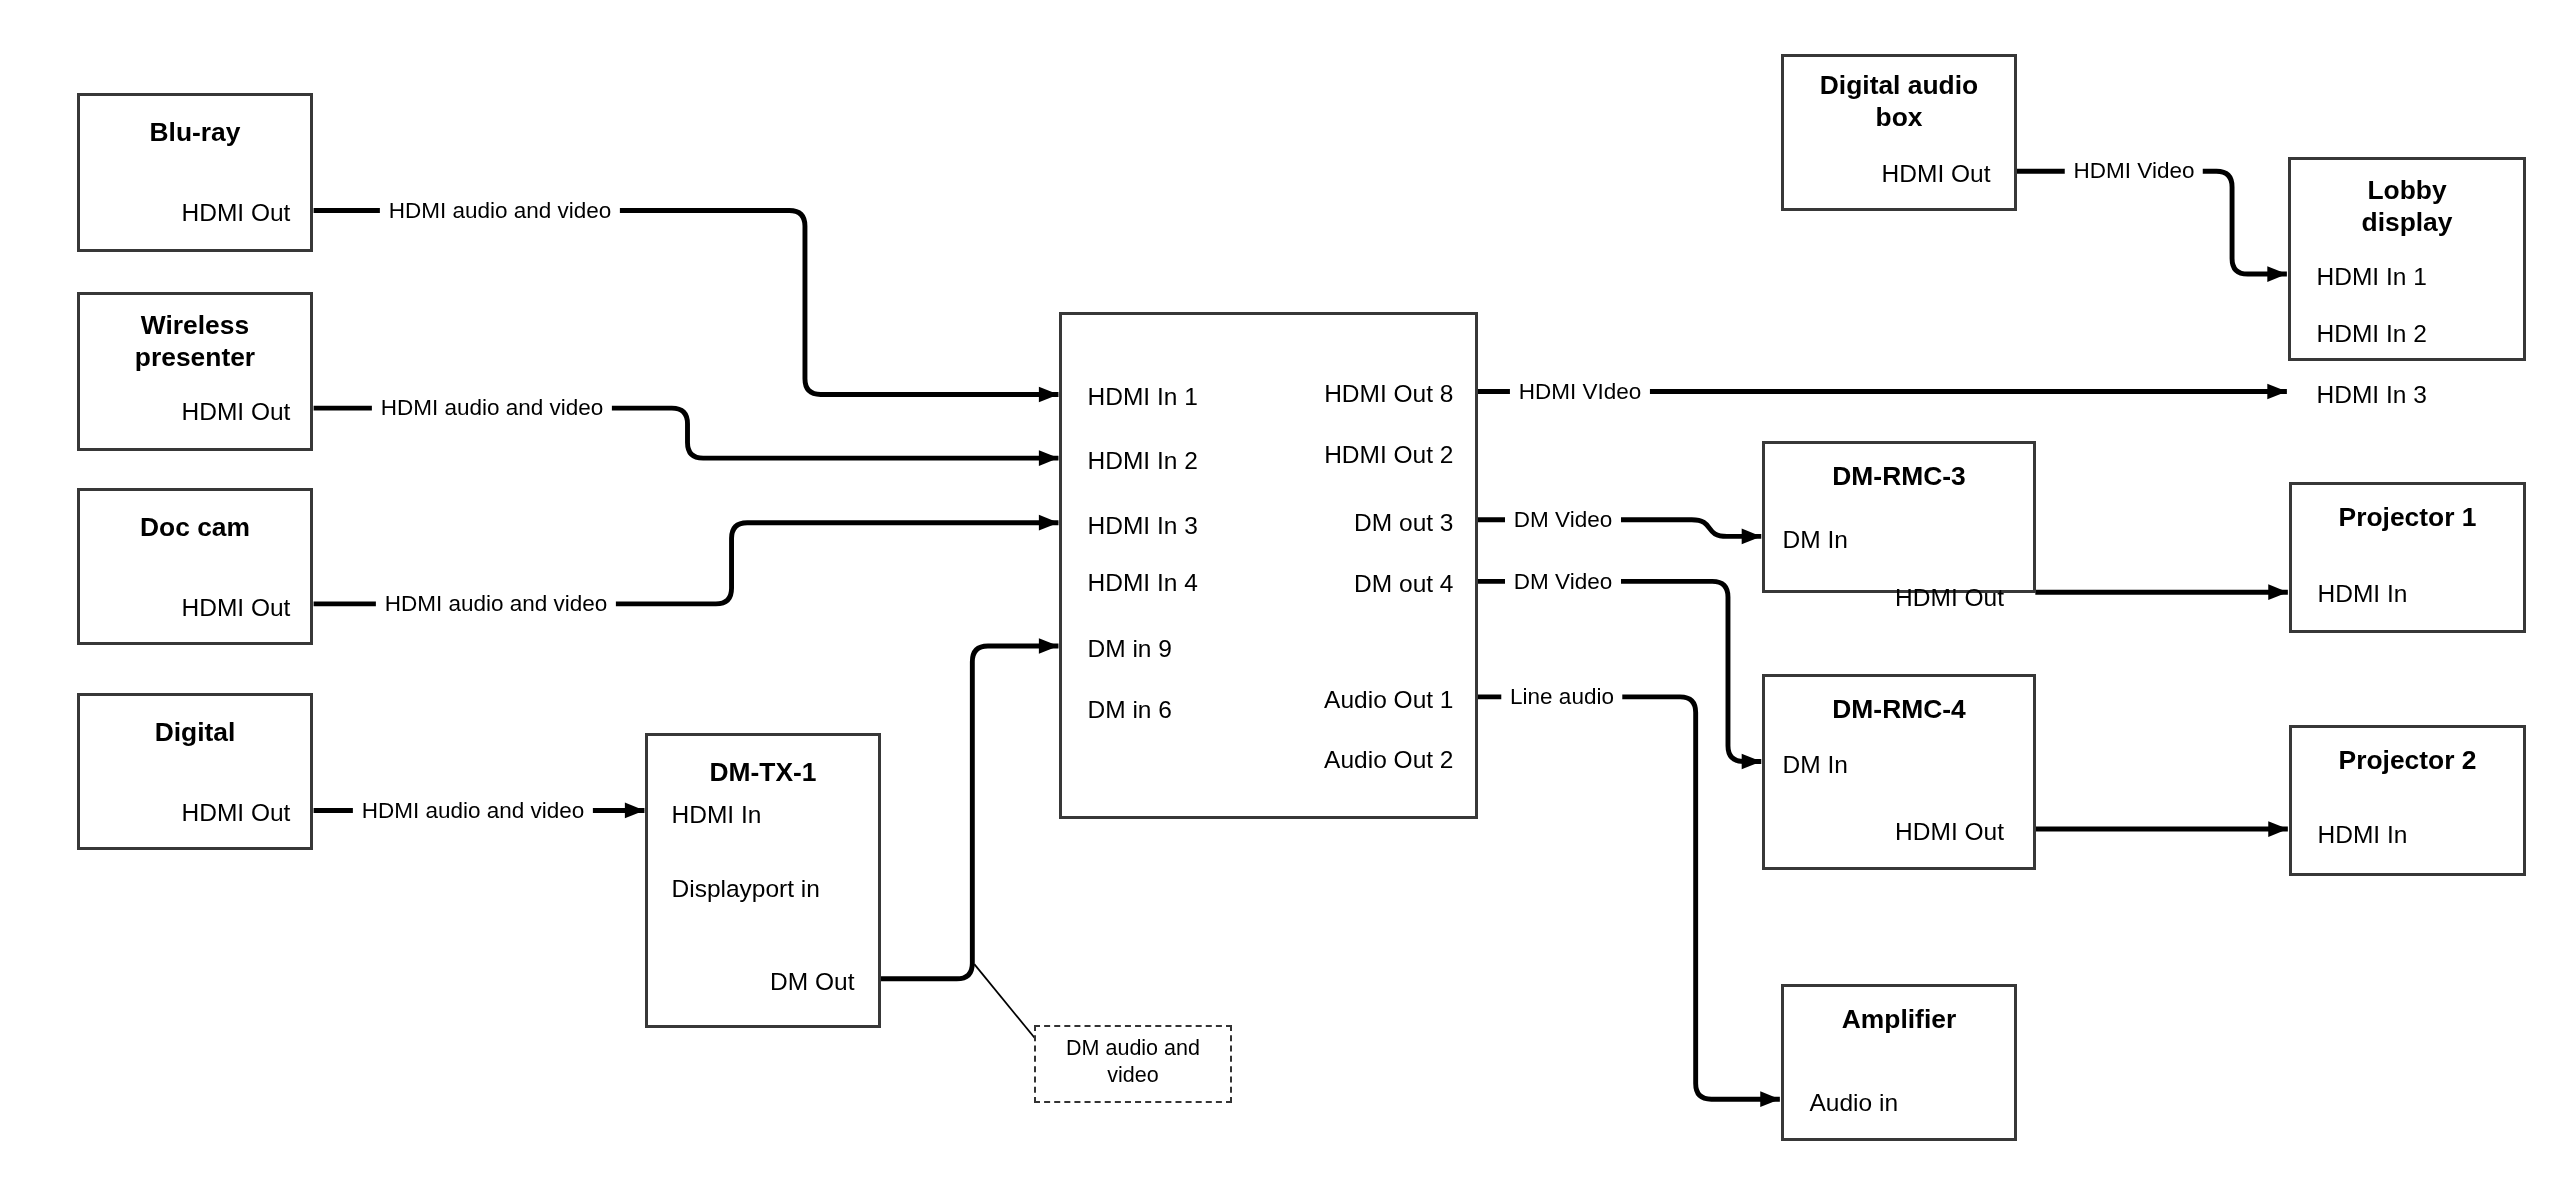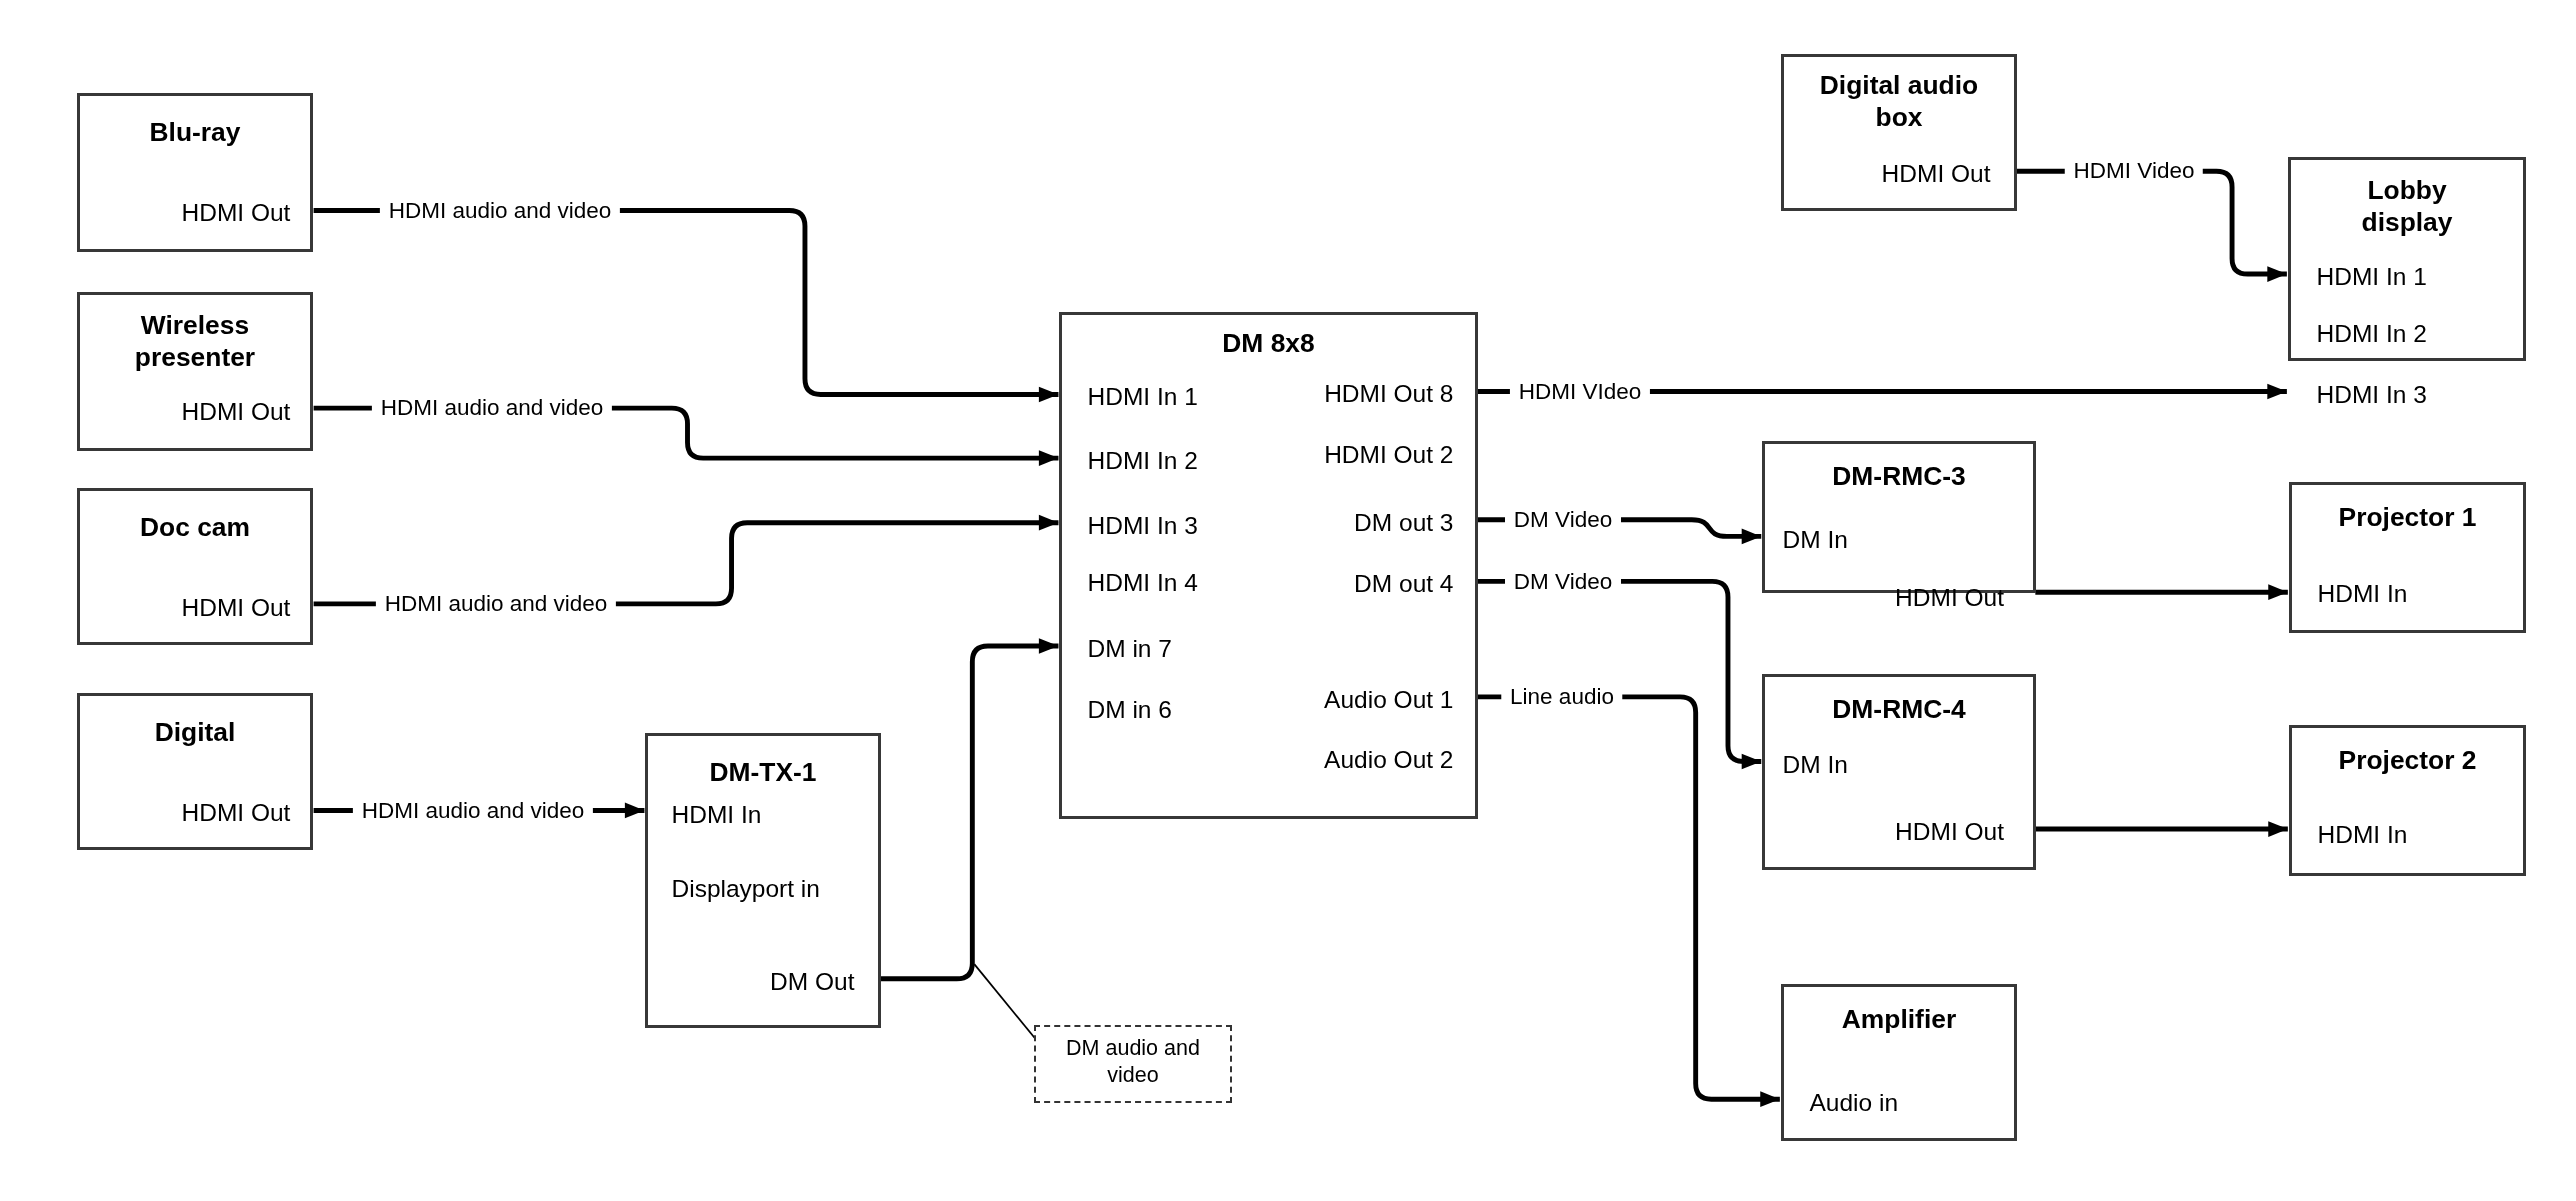--- a/index.html
+++ b/index.html
@@ -115,26 +115,25 @@
   </div>
 
   <div class="node" style="left:645px; top:733px; width:236px; height:295px;">
     <div class="node-title">DM-TX-1</div>
     <span class="port port-left" style="top:79px; left:23.5px;">HDMI In</span>
     <span class="port port-left" style="top:153px; left:23.5px;">Displayport in</span>
     <span class="port port-right" style="top:246px; right:23.5px;">DM Out</span>
   </div>
 
   <div class="node" style="left:1059px; top:312px; width:419px; height:507px;">
-    <div class="node-title" style="margin-top:11.7px;">DM 8x8</div>
     <span class="port port-left" style="top:82px;">HDMI In 1</span>
     <span class="port port-left" style="top:146px;">HDMI In 2</span>
     <span class="port port-left" style="top:211px;">HDMI In 3</span>
     <span class="port port-left" style="top:268px;">HDMI In 4</span>
-    <span class="port port-left" style="top:334px;">DM in 7</span>
+    <span class="port port-left" style="top:334px;">DM in 9</span>
     <span class="port port-left" style="top:395px;">DM in 6</span>
     <span class="port port-right" style="top:79px;">HDMI Out 8</span>
     <span class="port port-right" style="top:140px;">HDMI Out 2</span>
     <span class="port port-right" style="top:208px;">DM out 3</span>
     <span class="port port-right" style="top:269px;">DM out 4</span>
     <span class="port port-right" style="top:385px;">Audio Out 1</span>
     <span class="port port-right" style="top:445px;">Audio Out 2</span>
   </div>
 
   <div class="node narrow" style="left:1781px; top:54px; width:236px; height:157px;">

